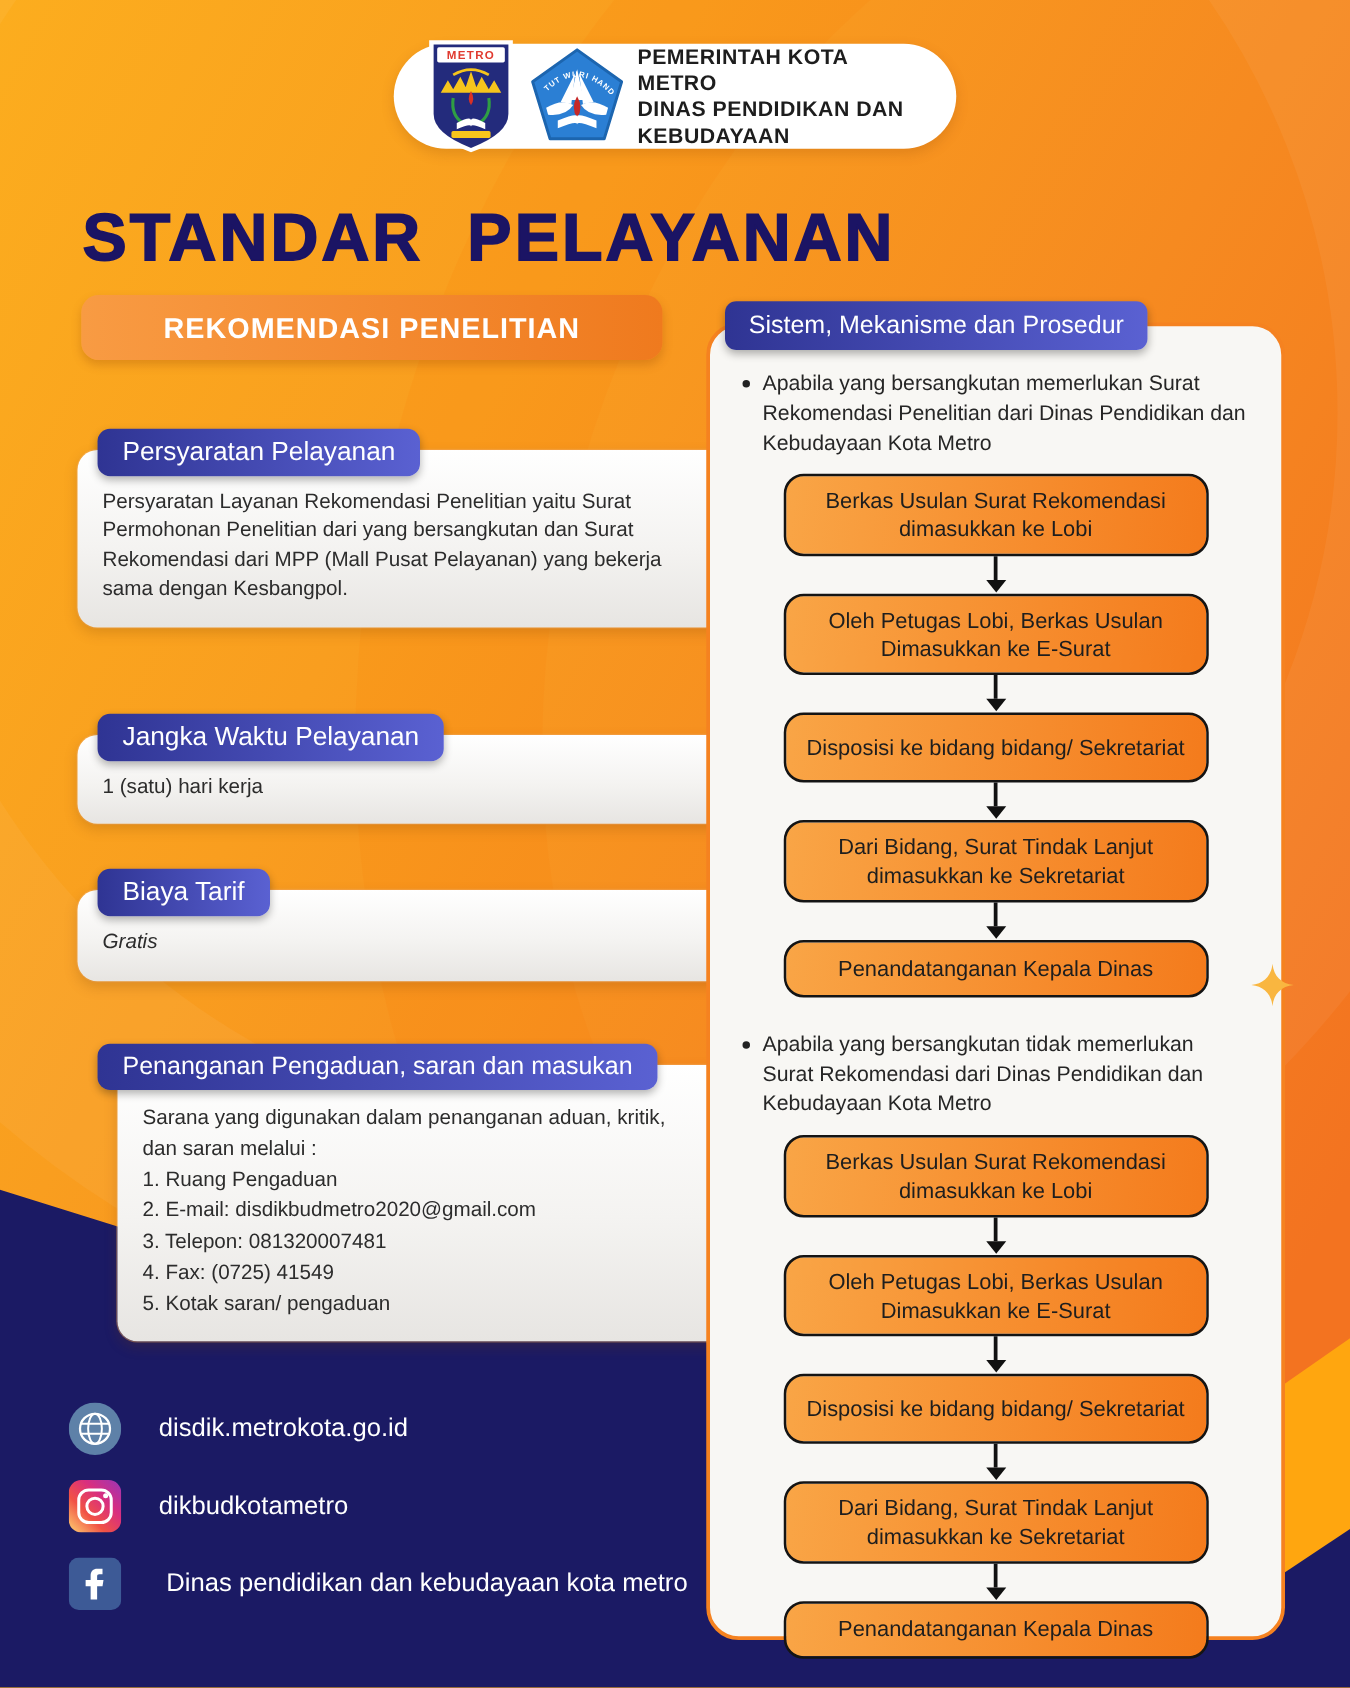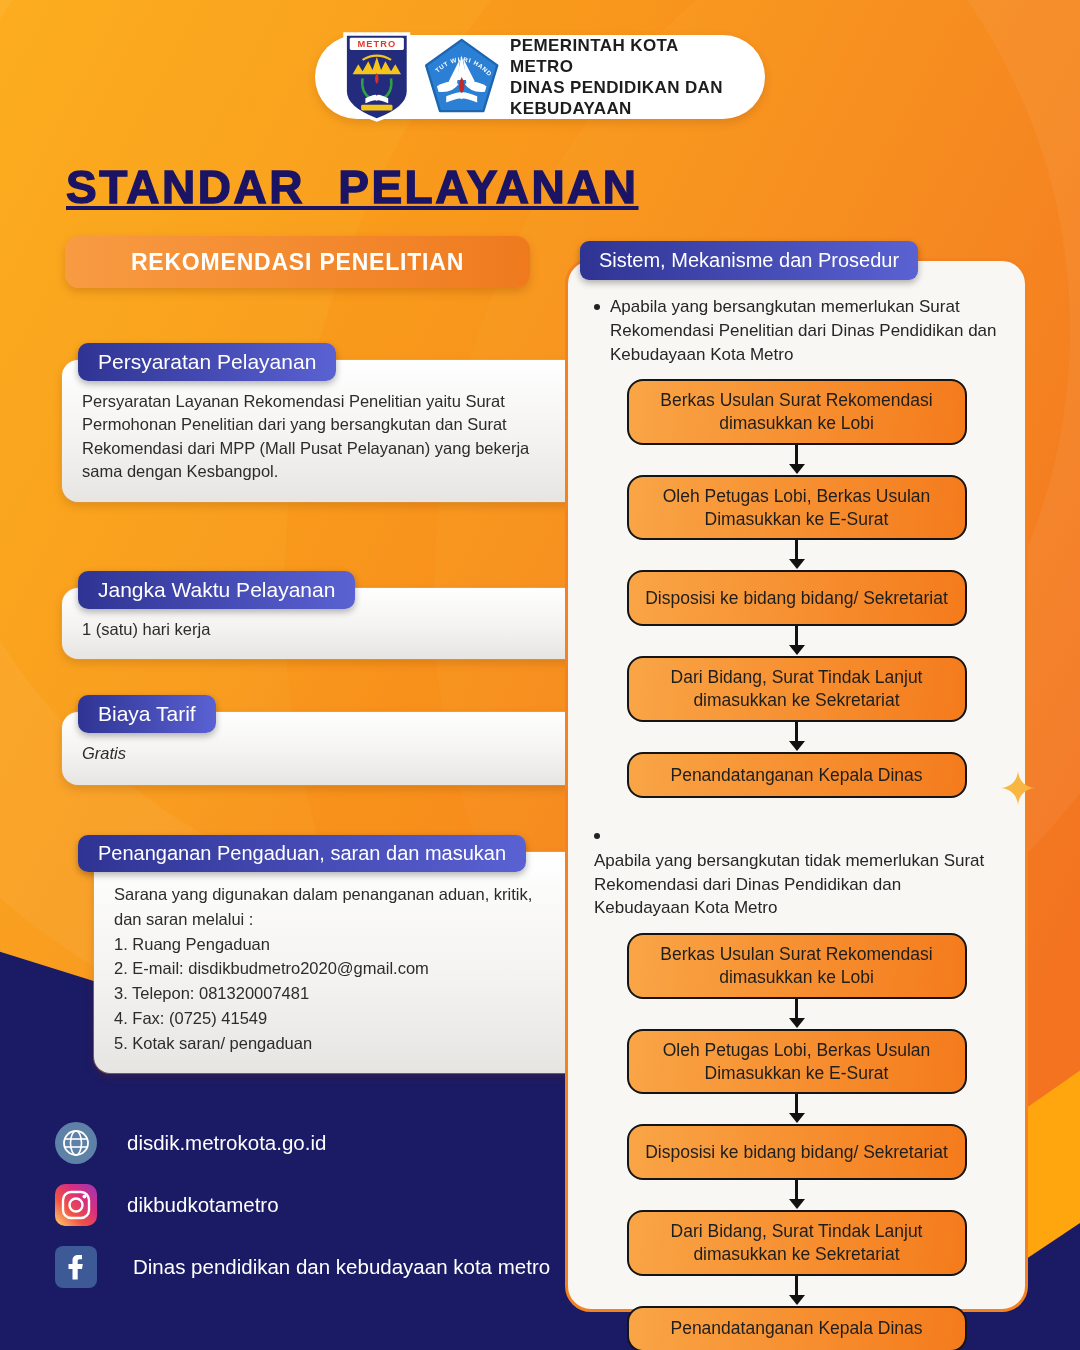--- a/index.html
+++ b/index.html
@@ -14,22 +14,22 @@
   .bg-navy{position:absolute;inset:0;background:#1B1A64;
     clip-path:polygon(0 70.5%,26% 77%,55% 79.5%,100% 84.5%,100% 100%,0 100%);}
   .bg-amber{position:absolute;inset:0;background:#FFA60F;
     clip-path:polygon(88% 86%,100% 79.3%,100% 90.6%,88% 97%);}
   
   .header-pill{position:absolute;left:315px;top:35px;width:450px;height:84px;background:#fff;
     border-radius:50px;display:flex;align-items:center;padding:0 26px;gap:10px;
     box-shadow:0 4px 10px rgba(120,50,0,.18);}
   .org-name{font-size:17px;font-weight:800;color:#1d1d1d;line-height:1.25;letter-spacing:.4px;}
   
-  .main-title{position:absolute;left:66px;top:160px;font-size:46px;font-weight:900;color:#1B1464;
-    letter-spacing:2.5px;word-spacing:18px;text-decoration:underline;-webkit-text-stroke:1.4px #1B1464;}
+  .main-title{position:absolute;left:66px;top:160px;font-size:53px;font-weight:900;color:#1B1464;
+    letter-spacing:2.5px;word-spacing:18px;-webkit-text-stroke:1.4px #1B1464;}
   
   .sub-badge{position:absolute;left:65px;top:236px;width:465px;height:52px;border-radius:14px;
     background:linear-gradient(90deg,#F89B43 0%,#EF7A1E 100%);display:flex;align-items:center;
     justify-content:center;color:#fff;font-size:23px;font-weight:800;letter-spacing:.8px;
     box-shadow:0 4px 8px rgba(140,60,0,.25);}
   
   .section{position:absolute;left:62px;width:527px;}
   .section-badge{position:absolute;top:-17px;left:16px;display:inline-block;white-space:nowrap;
     background:linear-gradient(90deg,#2F3493 0%,#5A61D2 100%);color:#fff;font-size:21px;
     padding:7px 20px;border-radius:10px;box-shadow:0 3px 7px rgba(0,0,0,.3);z-index:2;}
@@ -48,21 +48,21 @@
   .flow{display:flex;flex-direction:column;align-items:center;margin-top:13px;}
   .flow-step{width:340px;min-height:56px;border:2px solid #141414;border-radius:16px;
     background:linear-gradient(96deg,#F9A546 0%,#F47B1C 100%);color:#1E1E1E;font-size:17.5px;
     font-weight:500;display:flex;align-items:center;justify-content:center;text-align:center;
     line-height:1.3;padding:8px 16px;}
   .flow-step.single{min-height:46px;}
   .flow-arrow{width:20px;height:30px;display:flex;flex-direction:column;align-items:center;}
   .flow-arrow .stem{width:3.5px;height:19px;background:#111;}
   .flow-arrow .head{width:0;height:0;border-left:8px solid transparent;border-right:8px solid transparent;
     border-top:10px solid #111;}
-  .bullet2{margin-top:26px;flex-direction:column;}
+  .bullet2{margin-top:26px;}
   
   .contact-row{position:absolute;left:55px;display:flex;align-items:center;gap:30px;color:#fff;
     font-size:20.5px;}
   .sparkle{position:absolute;left:1001px;top:771px;width:34px;height:34px;}
 </style>
 </head>
 <body>
 
 <div id="poster">
 

